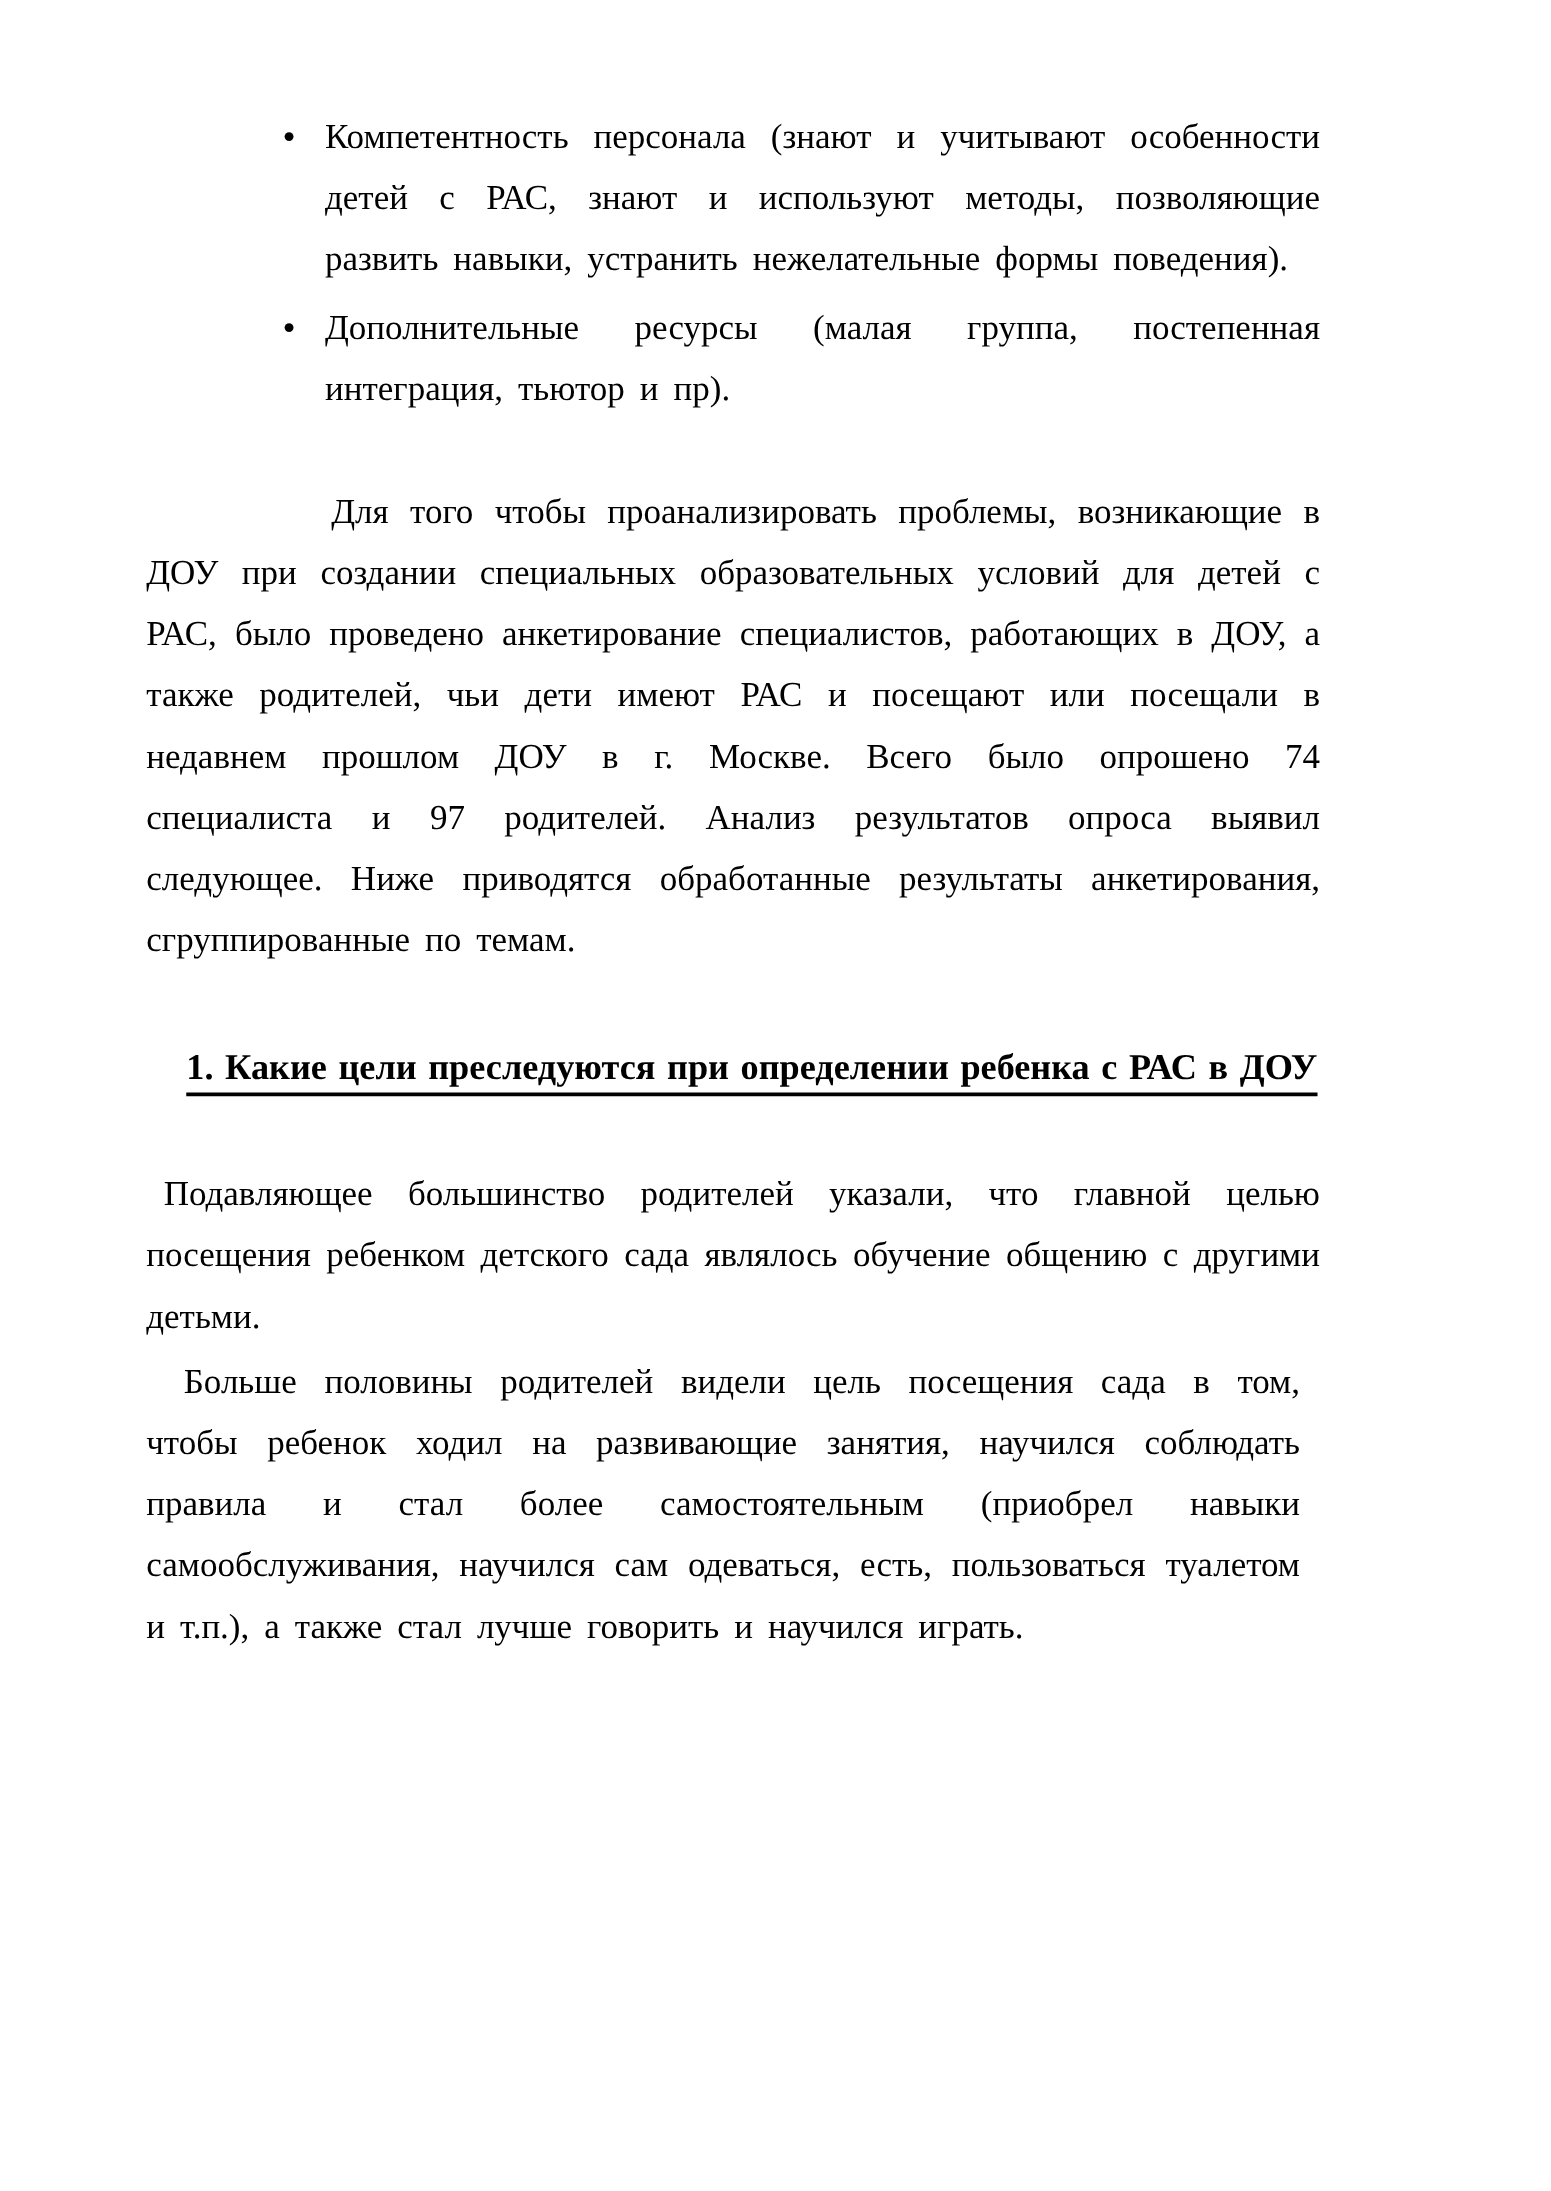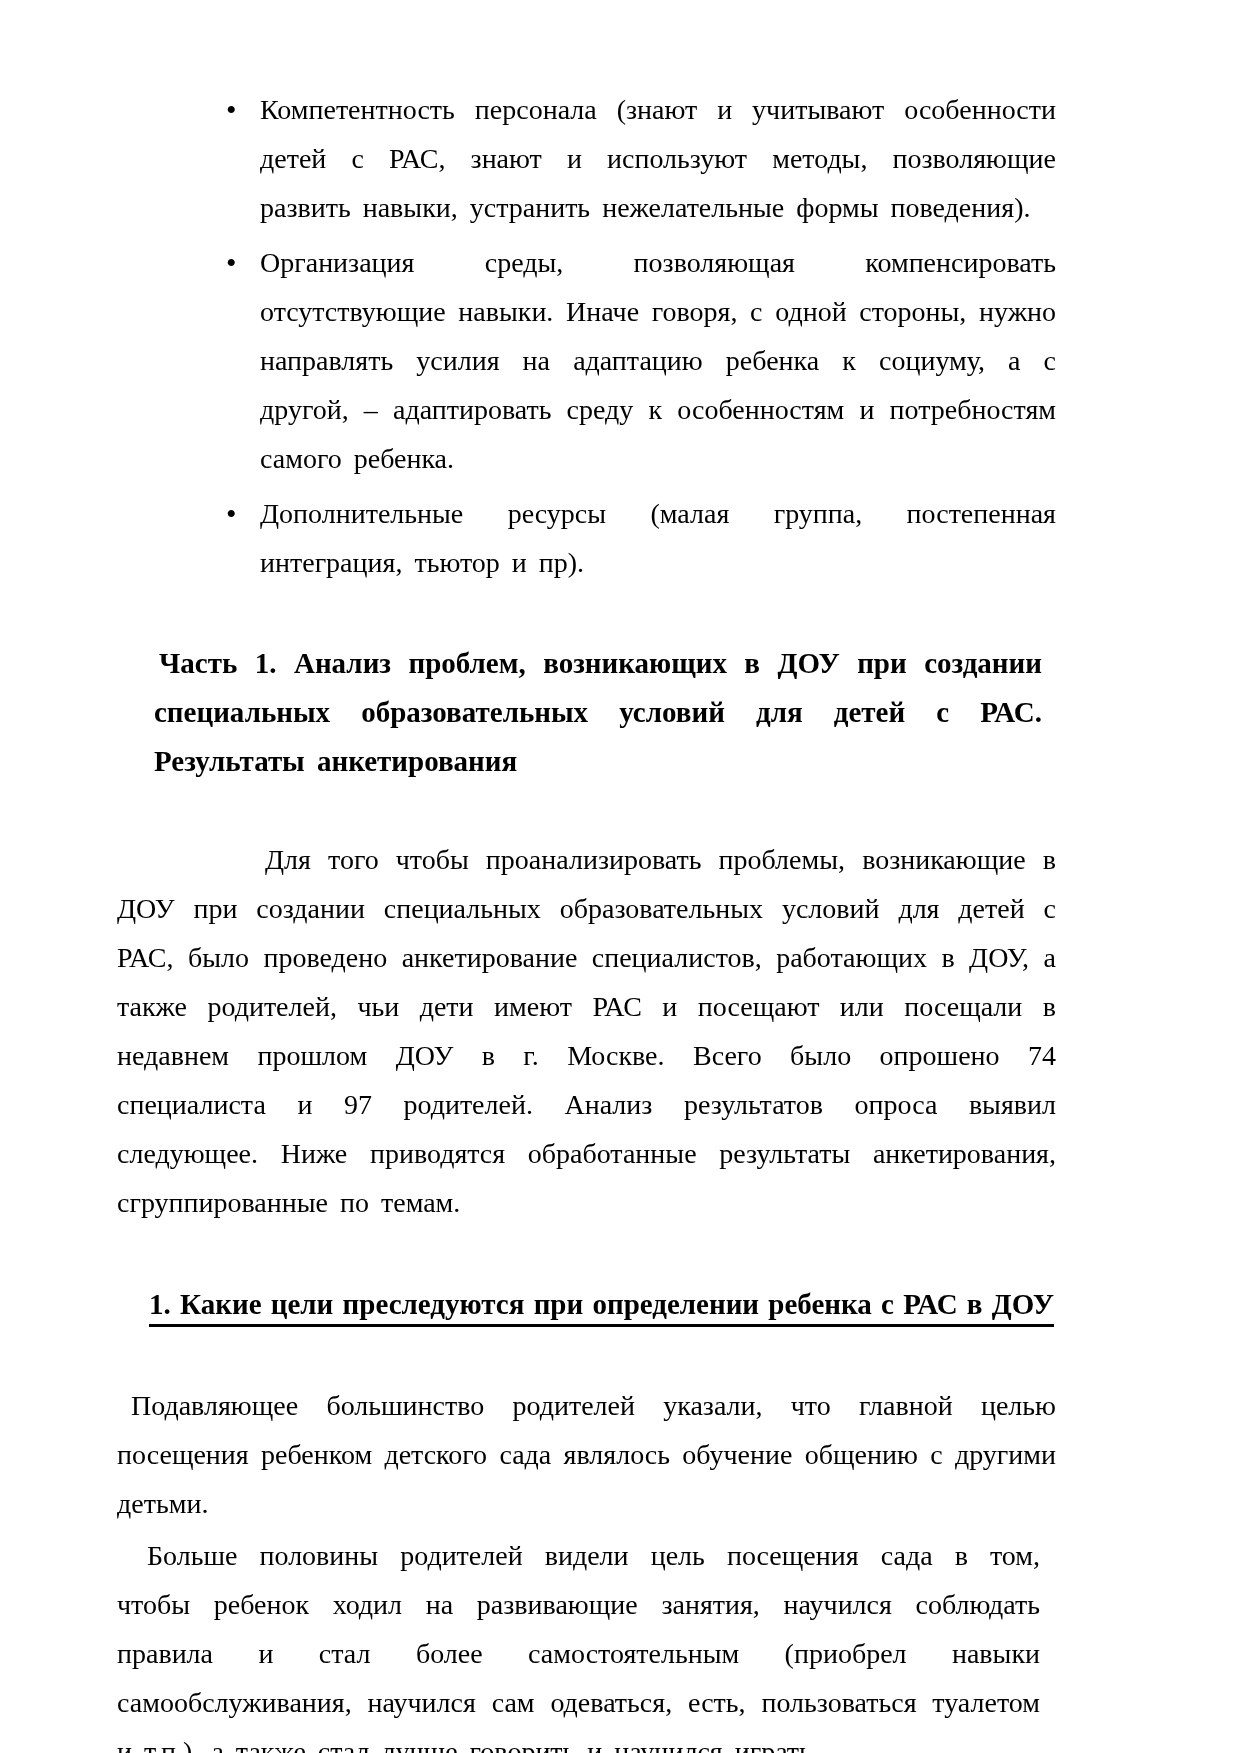--- a/index.html
+++ b/index.html
@@ -69,25 +69,23 @@
     text-indent: 30px;
   }
 </style>
 </head>
 <body>
 
 <div class="page">
 
   <ul class="bullet-list">
     <li>Компетентность персонала (знают и учитывают особенности детей с РАС, знают и используют методы, позволяющие развить навыки, устранить нежелательные формы поведения).</li>
-    <li>Организация среды, позволяющая компенсировать отсутствующие навыки. Иначе говоря, с одной стороны, нужно направлять усилия на адаптацию ребенка к социуму, а с другой, – адаптировать среду к особенностям и потребностям самого ребенка.</li>
     <li>Дополнительные ресурсы (малая группа, постепенная интеграция, тьютор и пр).</li>
   </ul>
 
-  <div class="section-heading">Часть 1. Анализ проблем, возникающих в ДОУ при создании специальных образовательных условий для детей с РАС. Результаты анкетирования</div>
 
   <p class="intro-paragraph">Для того чтобы проанализировать проблемы, возникающие в ДОУ при создании специальных образовательных условий для детей с РАС, было проведено анкетирование специалистов, работающих в ДОУ, а также родителей, чьи дети имеют РАС и посещают или посещали в недавнем прошлом ДОУ в г. Москве. Всего было опрошено 74 специалиста и 97 родителей. Анализ результатов опроса выявил следующее. Ниже приводятся обработанные результаты анкетирования, сгруппированные по темам.</p>
 
   <div class="question-heading"><span class="underlined">1. Какие цели преследуются при определении ребенка с РАС в ДОУ</span></div>
 
   <p class="goal-paragraph-1">Подавляющее большинство родителей указали, что главной целью посещения ребенком детского сада являлось обучение общению с другими детьми.</p>
 
   <p class="goal-paragraph-2">Больше половины родителей видели цель посещения сада в том, чтобы ребенок ходил на развивающие занятия, научился соблюдать правила и стал более самостоятельным (приобрел навыки самообслуживания, научился сам одеваться, есть, пользоваться туалетом и т.п.), а также стал лучше говорить и научился играть.</p>
 
 </div>

